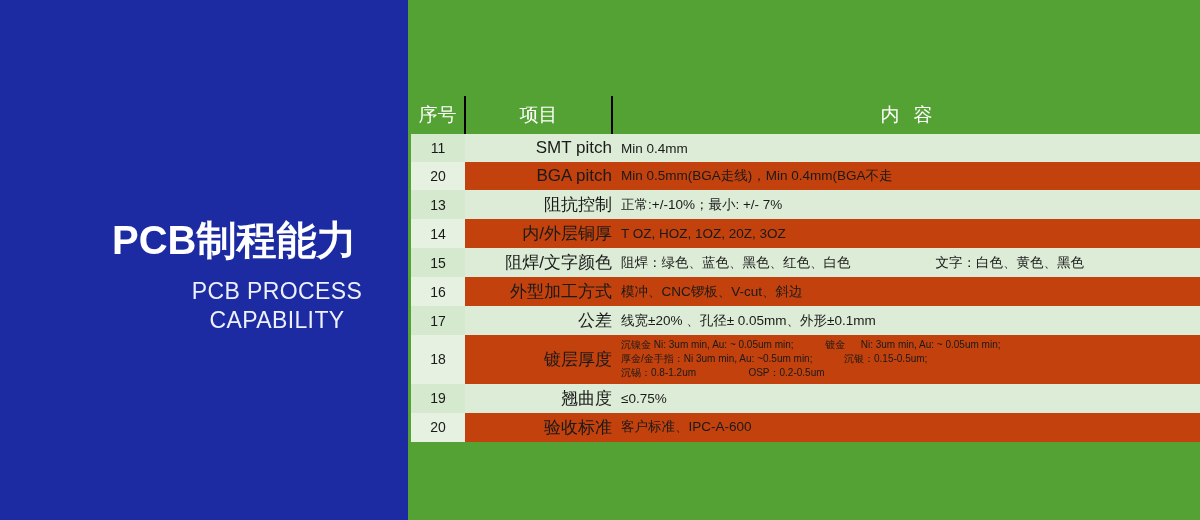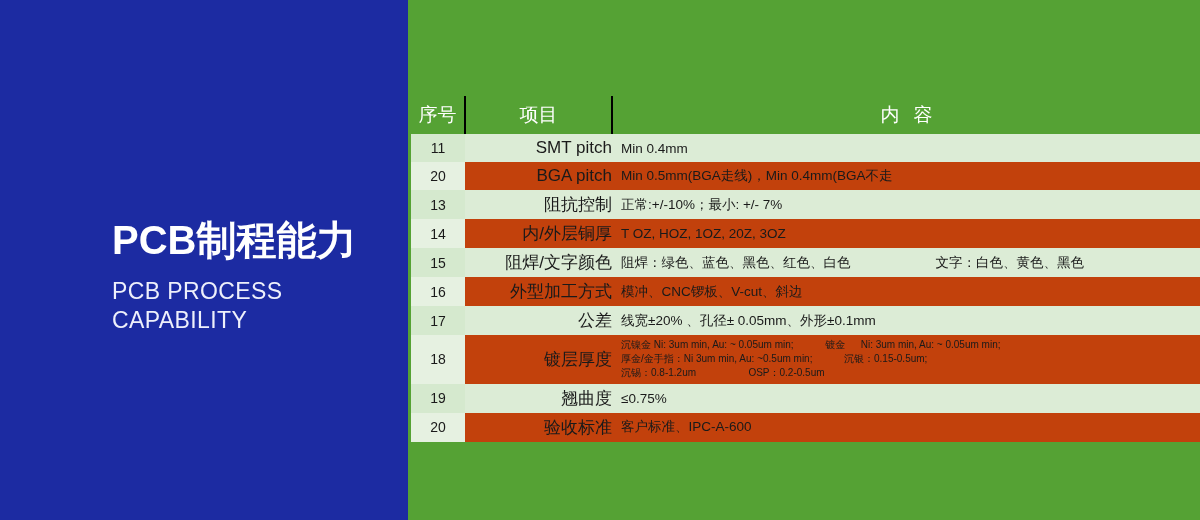--- a/index.html
+++ b/index.html
@@ -45,20 +45,21 @@
     letter-spacing: 0px;
     white-space: nowrap;
   }
   #title-en {
     margin-top: 14px;
     font-size: 23px;
     font-weight: normal;
     color: #eef0fb;
     line-height: 1.28;
     letter-spacing: 0.4px;
+    text-align: center;
   }
   #title-en .ln {
     display: block;
   }
 
   
   #right-panel {
     position: absolute;
     left: 408px;
     top: 0;

